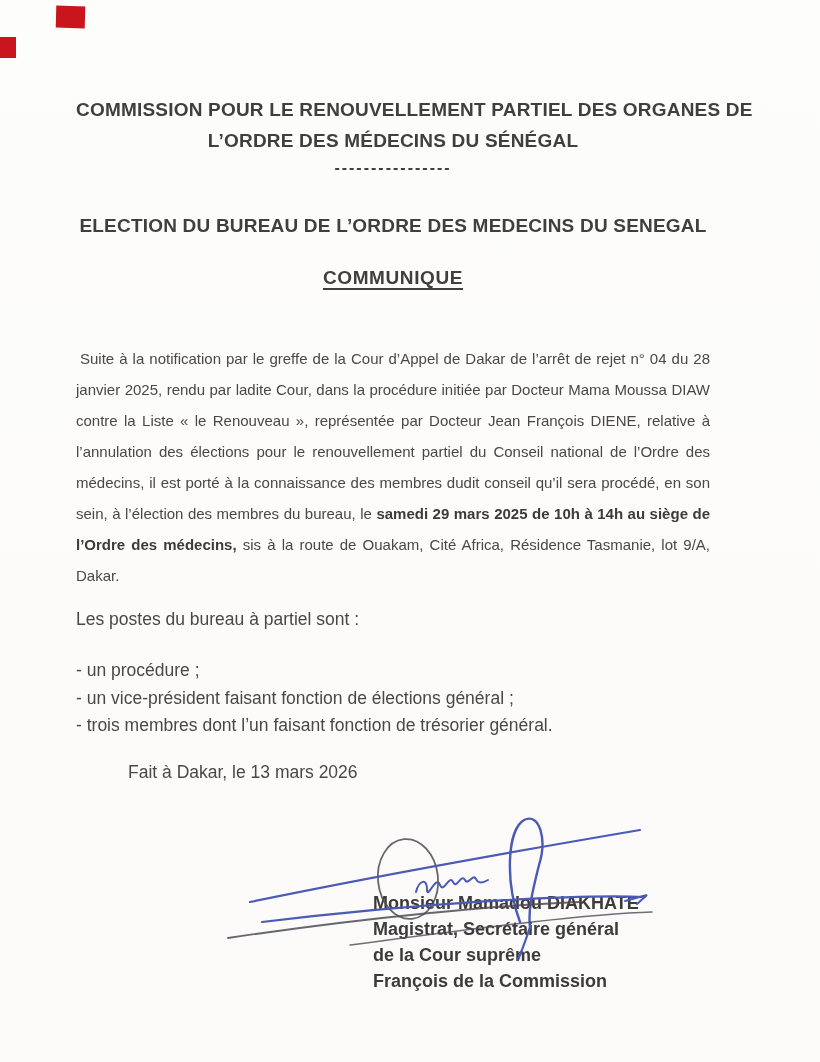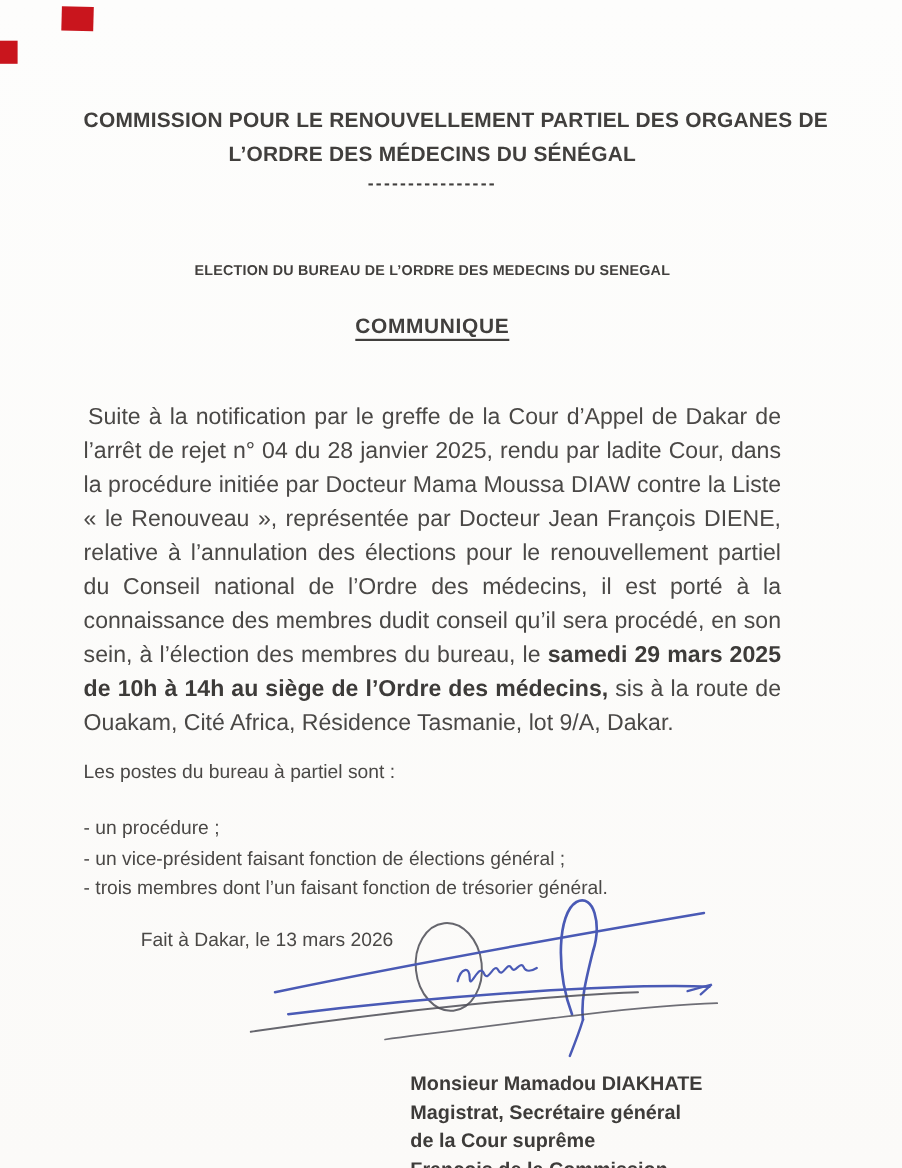--- a/index.html
+++ b/index.html
@@ -31,35 +31,35 @@
     line-height: 31px; color: #413f3d; letter-spacing: 0.2px;
     white-space: nowrap;
   }
   .title-block { margin-top: 94px; }
   .separator {
     text-align: center; font-weight: bold; font-size: 16px;
     line-height: 20px; letter-spacing: 2px; color: #413f3d;
     margin-top: 2px;
   }
   .subtitle {
-    margin-top: 56px; text-align: center; font-weight: bold;
-    font-size: 13px; line-height: 24px; color: #413f3d;
+    margin-top: 36px; text-align: center; font-weight: bold;
+    font-size: 19px; line-height: 24px; color: #413f3d;
     letter-spacing: 0.2px; white-space: nowrap;
   }
   .doc-type {
     margin-top: 28px; text-align: center; font-weight: bold;
     font-size: 19px; line-height: 24px; color: #413f3d;
   }
   .doc-type span {
     border-bottom: 2px solid #413f3d; padding-bottom: 0;
     letter-spacing: 0.6px;
   }
   .body-paragraph {
     margin: 53px 0 0 0;
-    font-size: 21px; line-height: 31px;
+    font-size: 15px; line-height: 31px;
     text-align: justify; text-indent: 4px;
     color: #4a4846;
   }
   .body-paragraph b { color: #3d3b39; }
   .posts-intro {
     margin: 16px 0 0 0;
     font-size: 17.5px; line-height: 24px; color: #4a4846;
   }
   .posts-list { margin: 26px 0 0 0; padding: 0; list-style: none; }
   .posts-list li {

